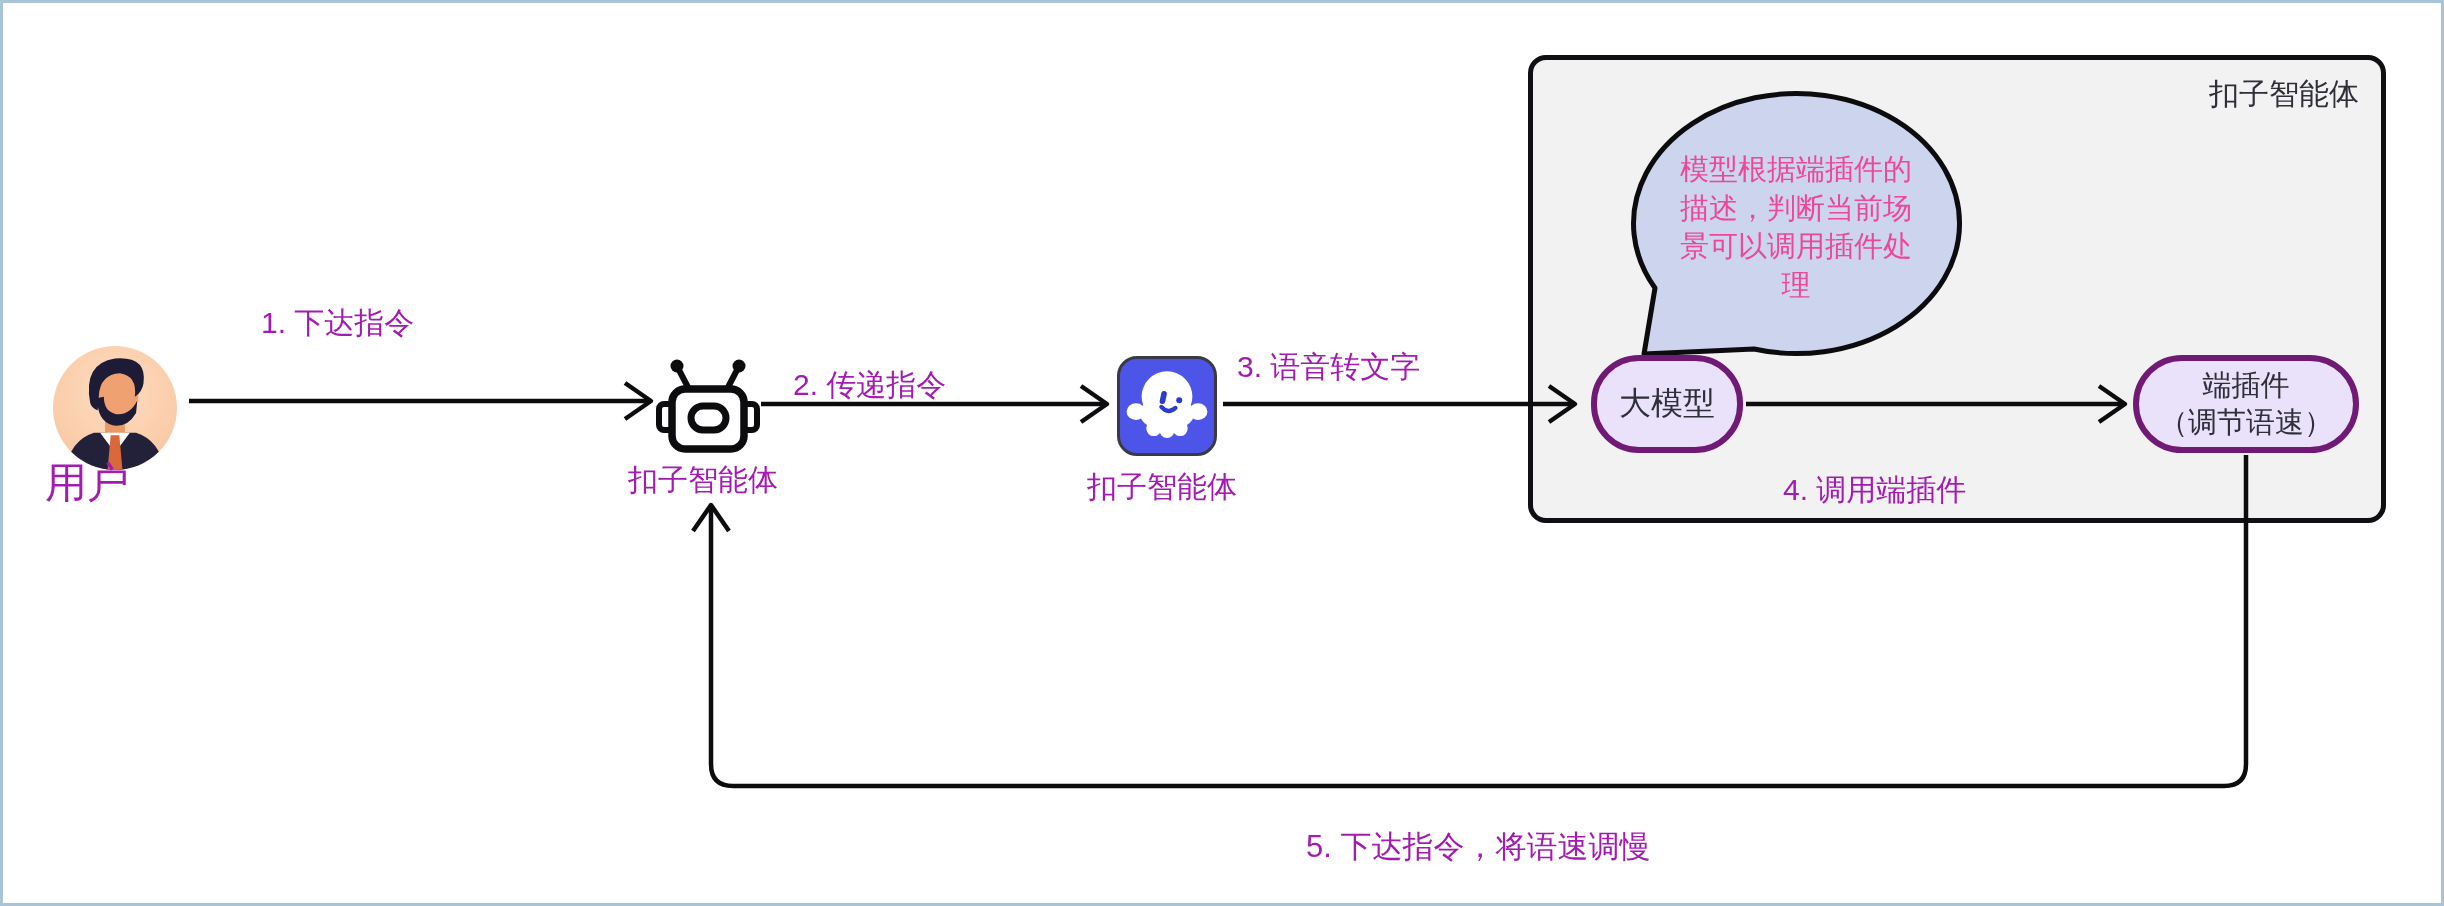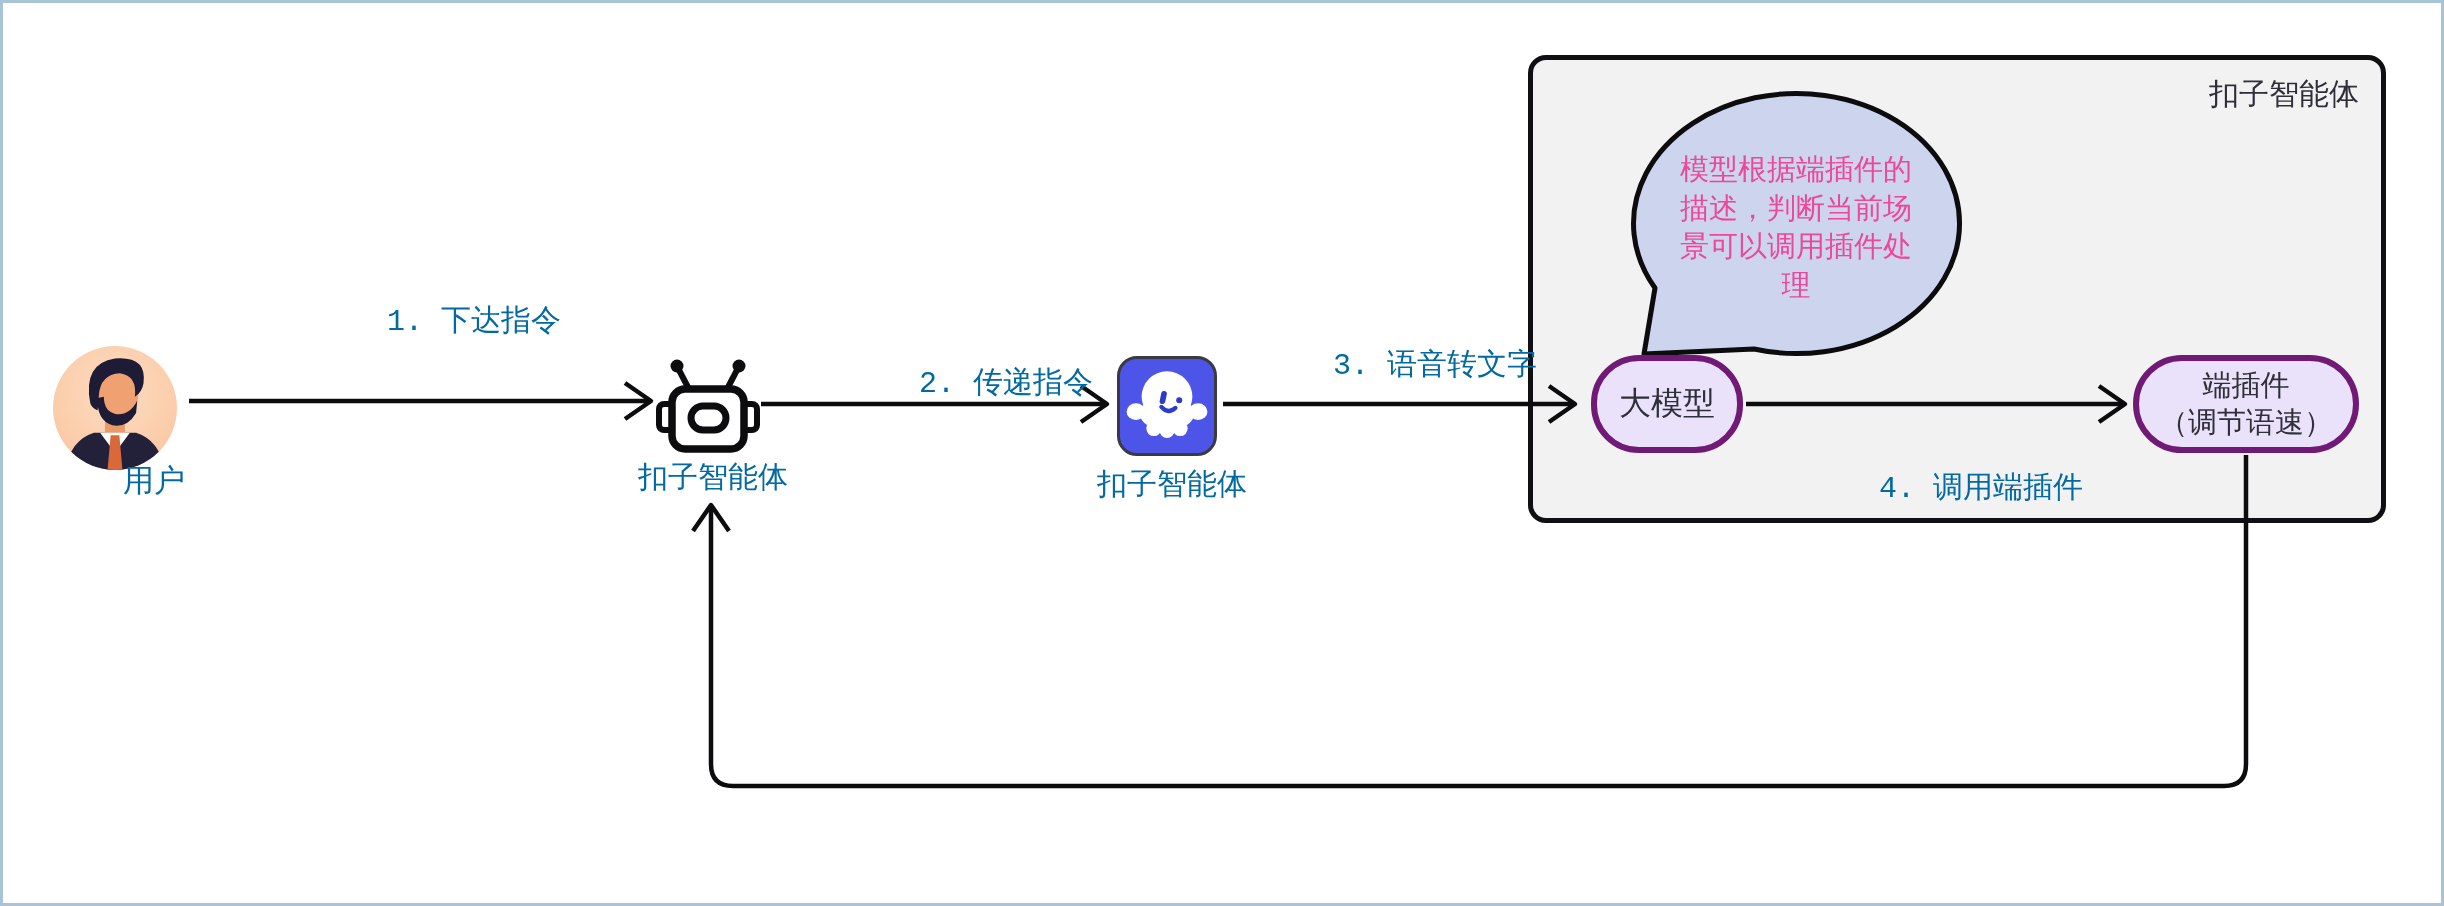--- a/index.html
+++ b/index.html
@@ -10,46 +10,45 @@
     background:#ffffff;
     border:3px solid #a9c4d6;
     overflow:hidden;
     font-family:"Liberation Sans","DejaVu Sans",sans-serif;
     color:#2e2f38;
   }
   .layer{position:absolute;left:0;top:0;width:2444px;height:906px;}
   .svg-under{z-index:2;}
   .lbl{
     position:absolute;
-    text-align:right;
-    color:#0369a1;
+    text-align:left;
+    color:#a21caf;
     z-index:4;
     line-height:39px;
     font-size:30px;
     white-space:nowrap;
-    font-family:Liberation Mono, monospace;
   }
   
   .agent-box{
     position:absolute;
     left:1525px;top:52px;width:858px;height:468px;
     box-sizing:border-box;
     background:#f2f2f3;
     border:5px solid #101014;
     border-radius:18px;
     z-index:1;
   }
   .agent-box-title{
     position:absolute;
     right:22px;top:14px;
     font-size:30px;
     color:#2e2f38;
   }
   
-  .lbl-user{left:42px;top:460px;width:140px;font-size:31px;}
+  .lbl-user{left:42px;top:460px;width:140px;font-size:42px;}
   .lbl-edge1{left:258px;top:300px;width:300px;}
   .lbl-device{left:625px;top:457px;width:160px;}
   .lbl-edge2{left:790px;top:362px;width:300px;}
   .lbl-cozeapp{left:1084px;top:464px;width:160px;}
   .lbl-edge3{left:1234px;top:344px;width:300px;}
   .lbl-edge4{left:1780px;top:427px;width:300px;margin-top:40px;}
   .lbl-edge5{left:1303px;top:824px;width:400px;font-size:31px;}
   
   .callout-text{
     position:absolute;
@@ -182,14 +181,15 @@
   <div class="lbl lbl-user">用户</div>
   <div class="lbl lbl-device">扣子智能体</div>
   <div class="lbl lbl-cozeapp">扣子智能体</div>
 
   <div class="lbl lbl-edge1">
     <div>1. 下达指令</div>
   </div>
   <div class="lbl lbl-edge2">2. 传递指令</div>
   <div class="lbl lbl-edge3">3. 语音转文字</div>
   <div class="lbl lbl-edge4">4. 调用端插件</div>
+  <div class="lbl lbl-edge5">5. 下达指令，将语速调慢</div>
 
 </div>
 
 </body></html>

